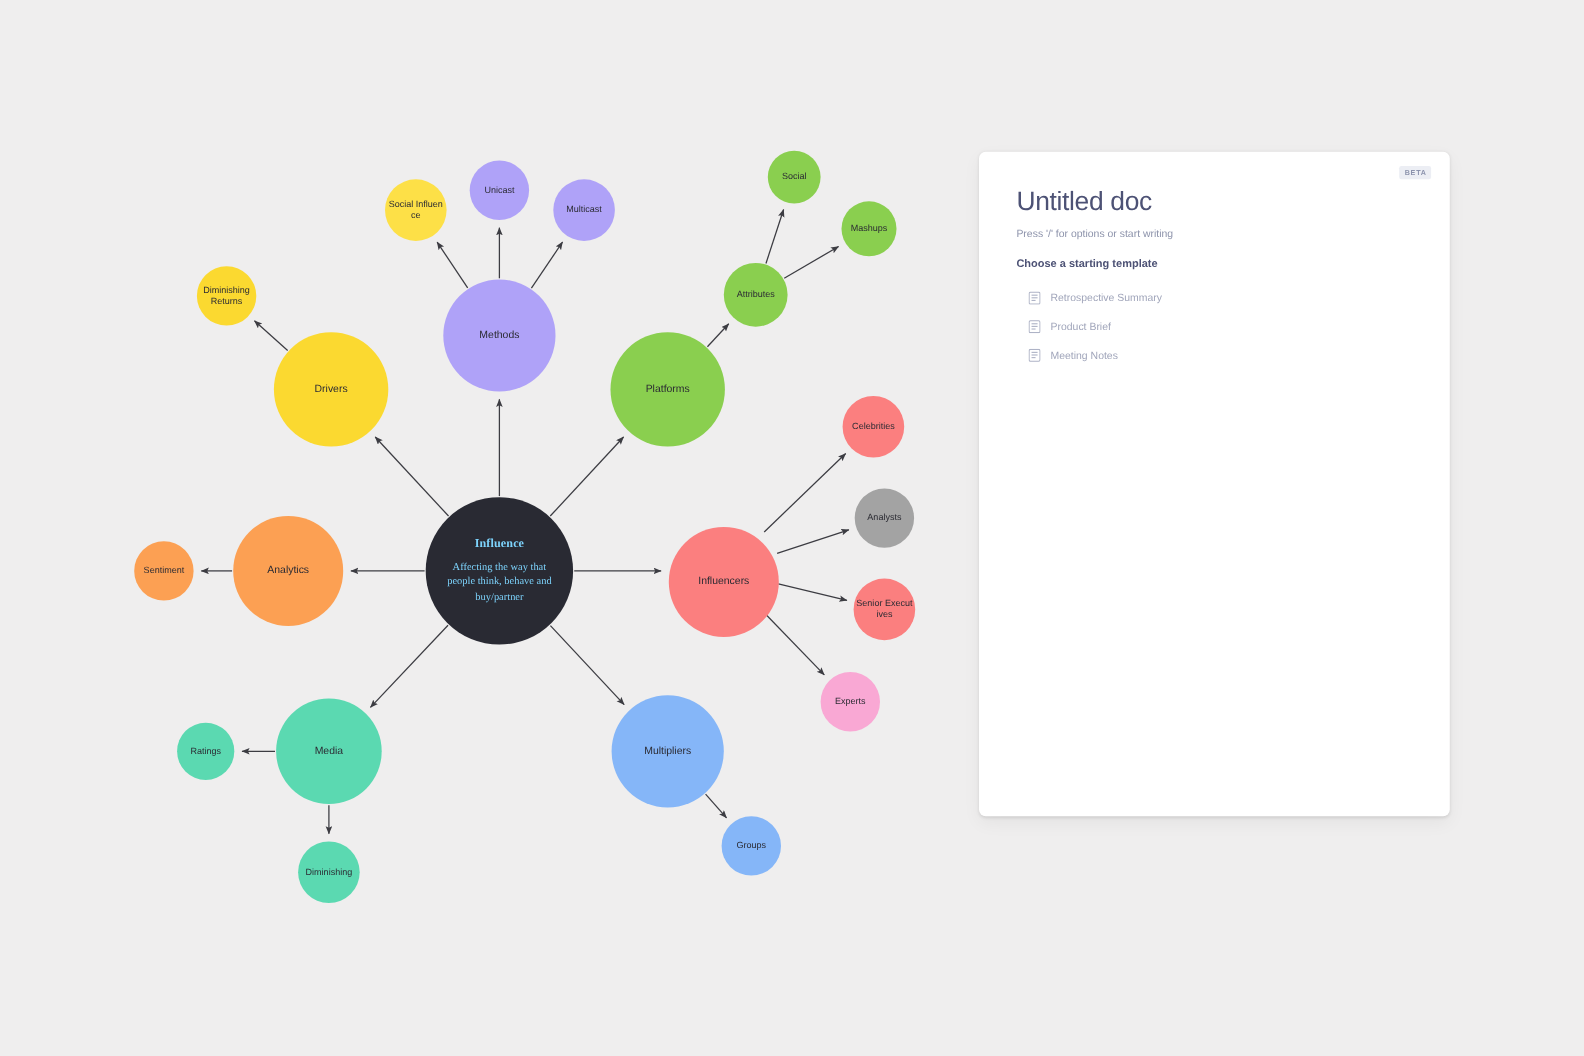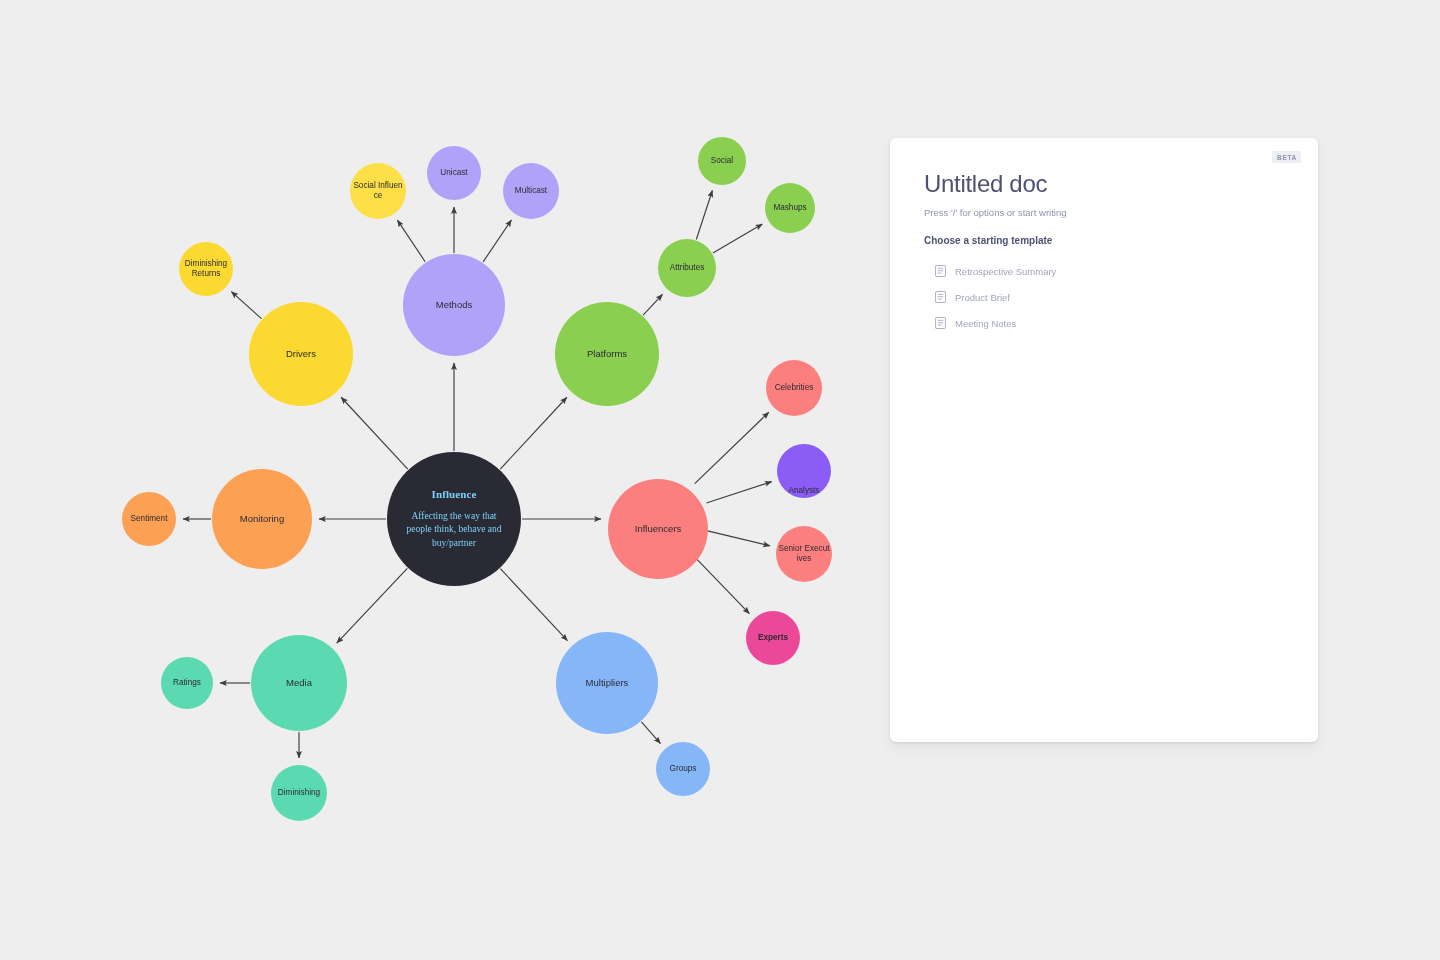--- a/index.html
+++ b/index.html
@@ -188,21 +188,21 @@
         <div class="node" style="left: 503px; top: 163px; height: 56px; width: 56px; background: rgb(175, 162, 248); font-size: 8.2px;">
           <span class="label">Multicast</span>
         </div>
         <div class="node" style="left: 249px; top: 302px; height: 104px; width: 104px; background: rgb(251, 217, 48); font-size: 9.5px;">
           <span class="label">Drivers</span>
         </div>
         <div class="node" style="left: 179px; top: 242px; height: 54px; width: 54px; background: rgb(251, 217, 48); font-size: 8.2px;">
           <span class="label">Diminishing Returns</span>
         </div>
         <div class="node" style="left: 212px; top: 469px; height: 100px; width: 100px; background: rgb(252, 160, 83); font-size: 9.5px;">
-          <span class="label">Monitoring</span>
+          <span class="label">Analytics</span>
         </div>
         <div class="node" style="left: 122px; top: 492px; height: 54px; width: 54px; background: rgb(252, 160, 83); font-size: 8.2px;">
           <span class="label">Sentiment</span>
         </div>
         <div class="node" style="left: 555px; top: 302px; height: 104px; width: 104px; background: rgb(138, 207, 79); font-size: 9.5px;">
           <span class="label">Platforms</span>
         </div>
         <div class="node" style="left: 658px; top: 239px; height: 58px; width: 58px; background: rgb(138, 207, 79); font-size: 8.2px;">
           <span class="label">Attributes</span>
         </div>
@@ -211,27 +211,27 @@
         </div>
         <div class="node" style="left: 765px; top: 183px; height: 50px; width: 50px; background: rgb(138, 207, 79); font-size: 8.2px;">
           <span class="label">Mashups</span>
         </div>
         <div class="node" style="left: 608px; top: 479px; height: 100px; width: 100px; background: rgb(251, 127, 127); font-size: 9.5px;">
           <span class="label">Influencers</span>
         </div>
         <div class="node" style="left: 766px; top: 360px; height: 56px; width: 56px; background: rgb(251, 127, 127); font-size: 8.2px;">
           <span class="label">Celebrities</span>
         </div>
-        <div class="node" style="left: 777px; top: 444px; height: 54px; width: 54px; background: #8b5cf6; font-size: 8.2px; align-items: flex-end;">
+        <div class="node" style="left: 777px; top: 444px; height: 54px; width: 54px; background: #a3a3a3; font-size: 8.2px;">
           <span class="label">Analysts</span>
         </div>
         <div class="node" style="left: 776px; top: 526px; height: 56px; width: 56px; background: rgb(251, 127, 127); font-size: 8.2px;">
           <span class="label">Senior Executives</span>
         </div>
-        <div class="node" style="left: 746px; top: 611px; height: 54px; width: 54px; background: #ec4899; font-size: 8.2px; font-weight: bold;">
+        <div class="node" style="left: 746px; top: 611px; height: 54px; width: 54px; background: #f9a8d4; font-size: 8.2px;">
           <span class="label">Experts</span>
         </div>
         <div class="node" style="left: 251px; top: 635px; height: 96px; width: 96px; background: rgb(91, 217, 177); font-size: 9.5px;">
           <span class="label">Media</span>
         </div>
         <div class="node" style="left: 161px; top: 657px; height: 52px; width: 52px; background: rgb(91, 217, 177); font-size: 8.2px;">
           <span class="label">Ratings</span>
         </div>
         <div class="node" style="left: 271px; top: 765px; height: 56px; width: 56px; background: rgb(91, 217, 177); font-size: 8.2px;">
           <span class="label">Diminishing</span>

